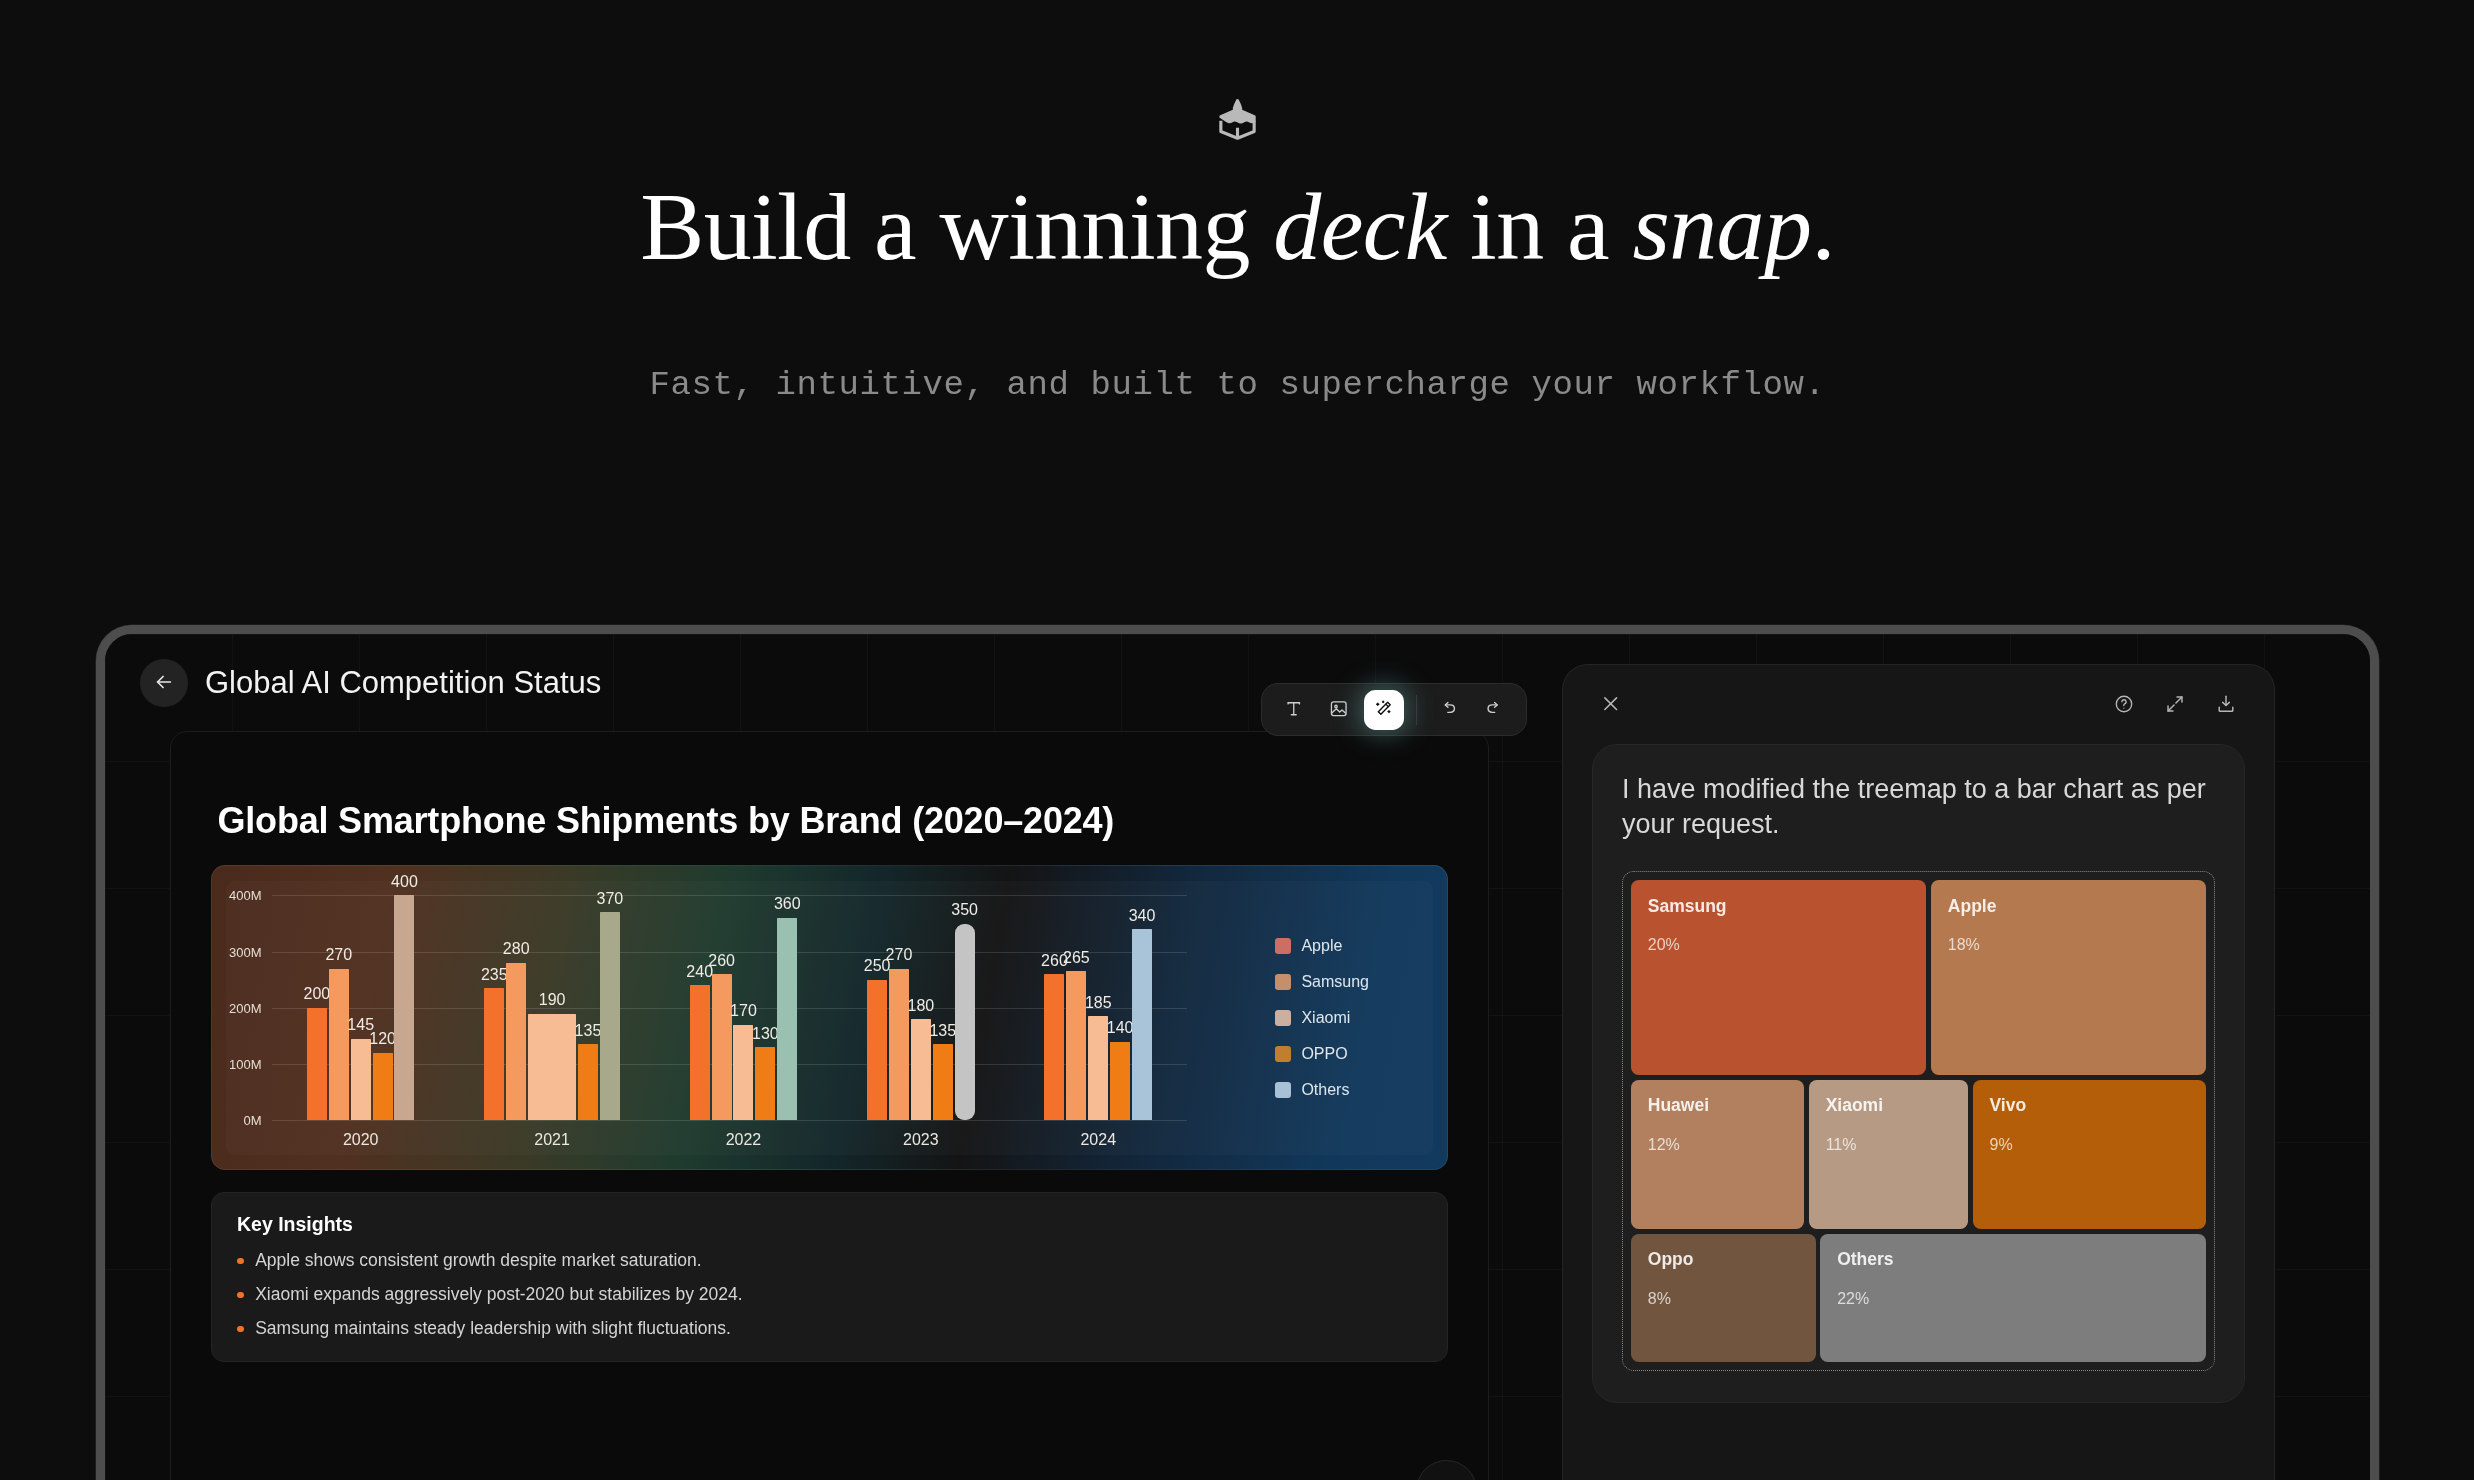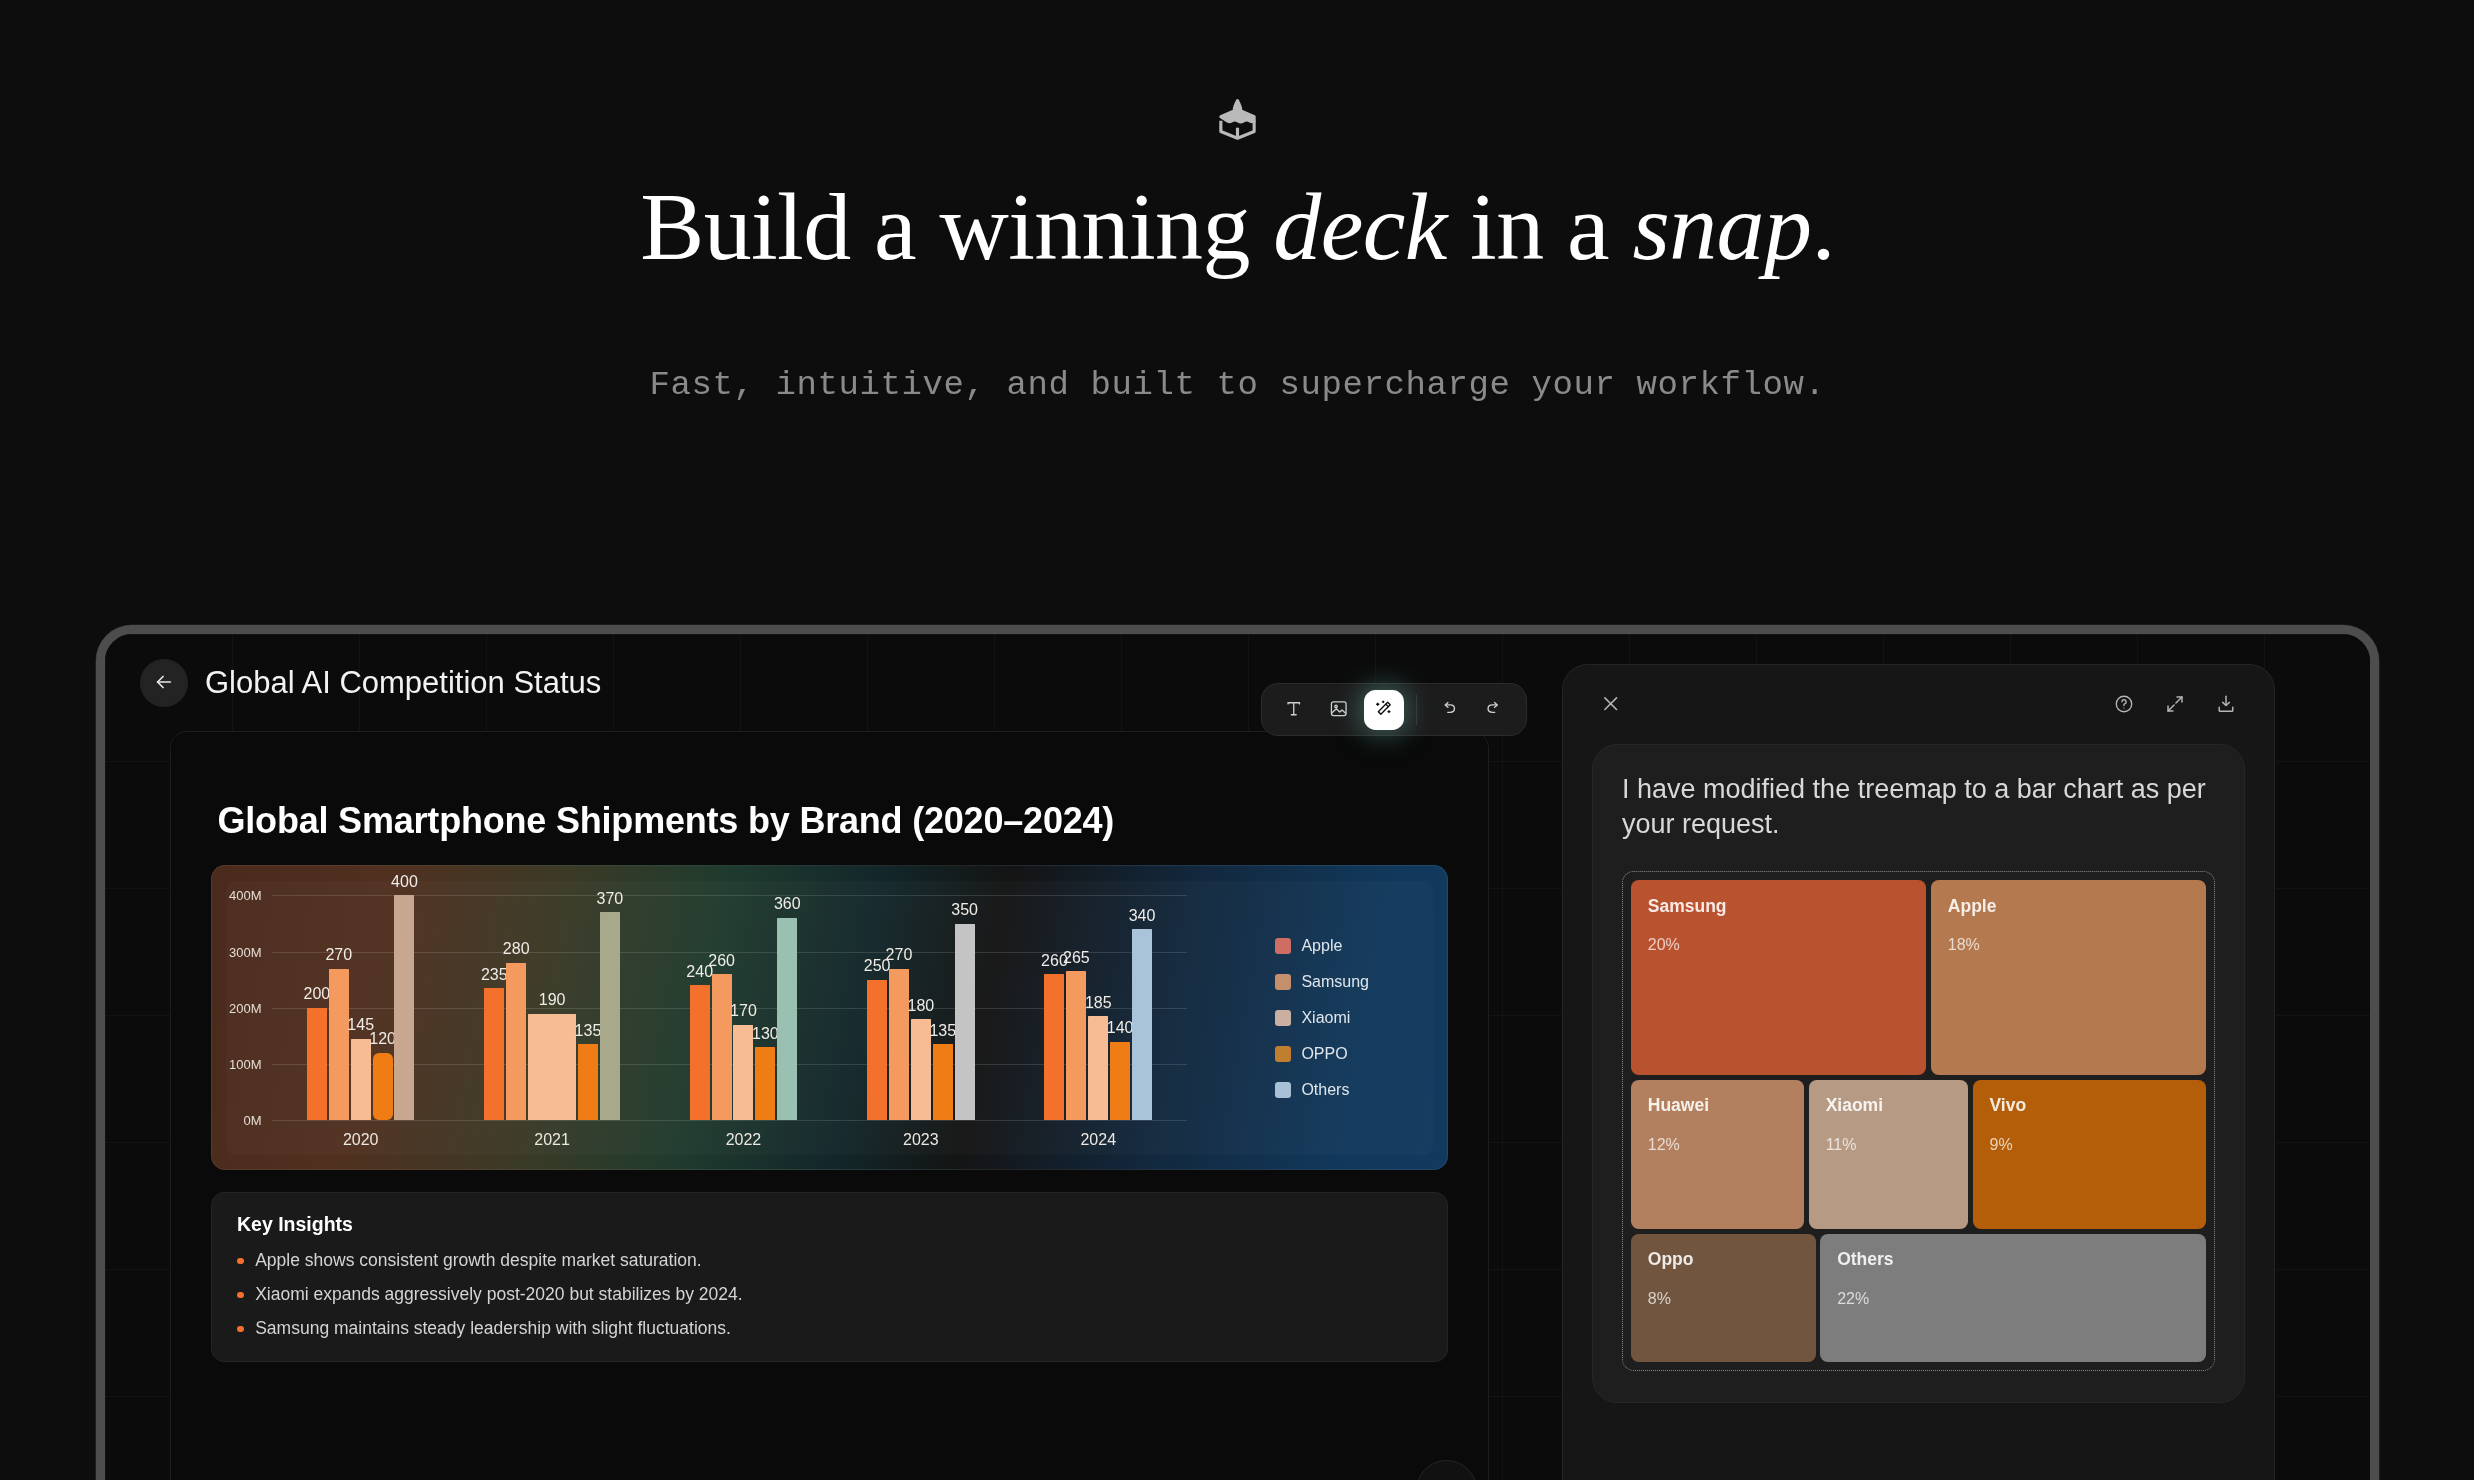--- a/index.html
+++ b/index.html
@@ -395,21 +395,21 @@
               <div class="group">
                 <div class="bar" style="height: 50%; background: rgb(244, 113, 44);">
                   <span class="vlabel">200</span>
                 </div>
                 <div class="bar" style="height: 67.5%; background: rgb(245, 154, 94);">
                   <span class="vlabel">270</span>
                 </div>
                 <div class="bar" style="height: 36.25%; background: rgb(247, 188, 148);">
                   <span class="vlabel">145</span>
                 </div>
-                <div class="bar" style="height: 30%; background: rgb(239, 124, 21); border-radius: 6px;">
+                <div class="bar" style="height: 30%; background: rgb(239, 124, 21);">
                   <span class="vlabel">120</span>
                 </div>
                 <div class="bar" style="height: 100%; background: rgb(200, 167, 145);">
                   <span class="vlabel">400</span>
                 </div>
                 <span class="xlab">2020</span>
               </div>
               <div class="group">
                 <div class="bar" style="height: 58.75%; background: rgb(244, 113, 44);">
                   <span class="vlabel">235</span>
@@ -452,21 +452,21 @@
                 </div>
                 <div class="bar" style="height: 67.5%; background: rgb(245, 154, 94);">
                   <span class="vlabel">270</span>
                 </div>
                 <div class="bar" style="height: 45%; background: rgb(247, 188, 148);">
                   <span class="vlabel">180</span>
                 </div>
                 <div class="bar" style="height: 33.75%; background: rgb(239, 124, 21);">
                   <span class="vlabel">135</span>
                 </div>
-                <div class="bar" style="height: 87.5%; background: rgb(196, 196, 196);">
+                <div class="bar" style="height: 87.5%; background: rgb(196, 196, 196); border-radius: 9px;">
                   <span class="vlabel">350</span>
                 </div>
                 <span class="xlab">2023</span>
               </div>
               <div class="group">
                 <div class="bar" style="height: 65%; background: rgb(244, 113, 44);">
                   <span class="vlabel">260</span>
                 </div>
                 <div class="bar" style="height: 66.25%; background: rgb(245, 154, 94);">
                   <span class="vlabel">265</span>

